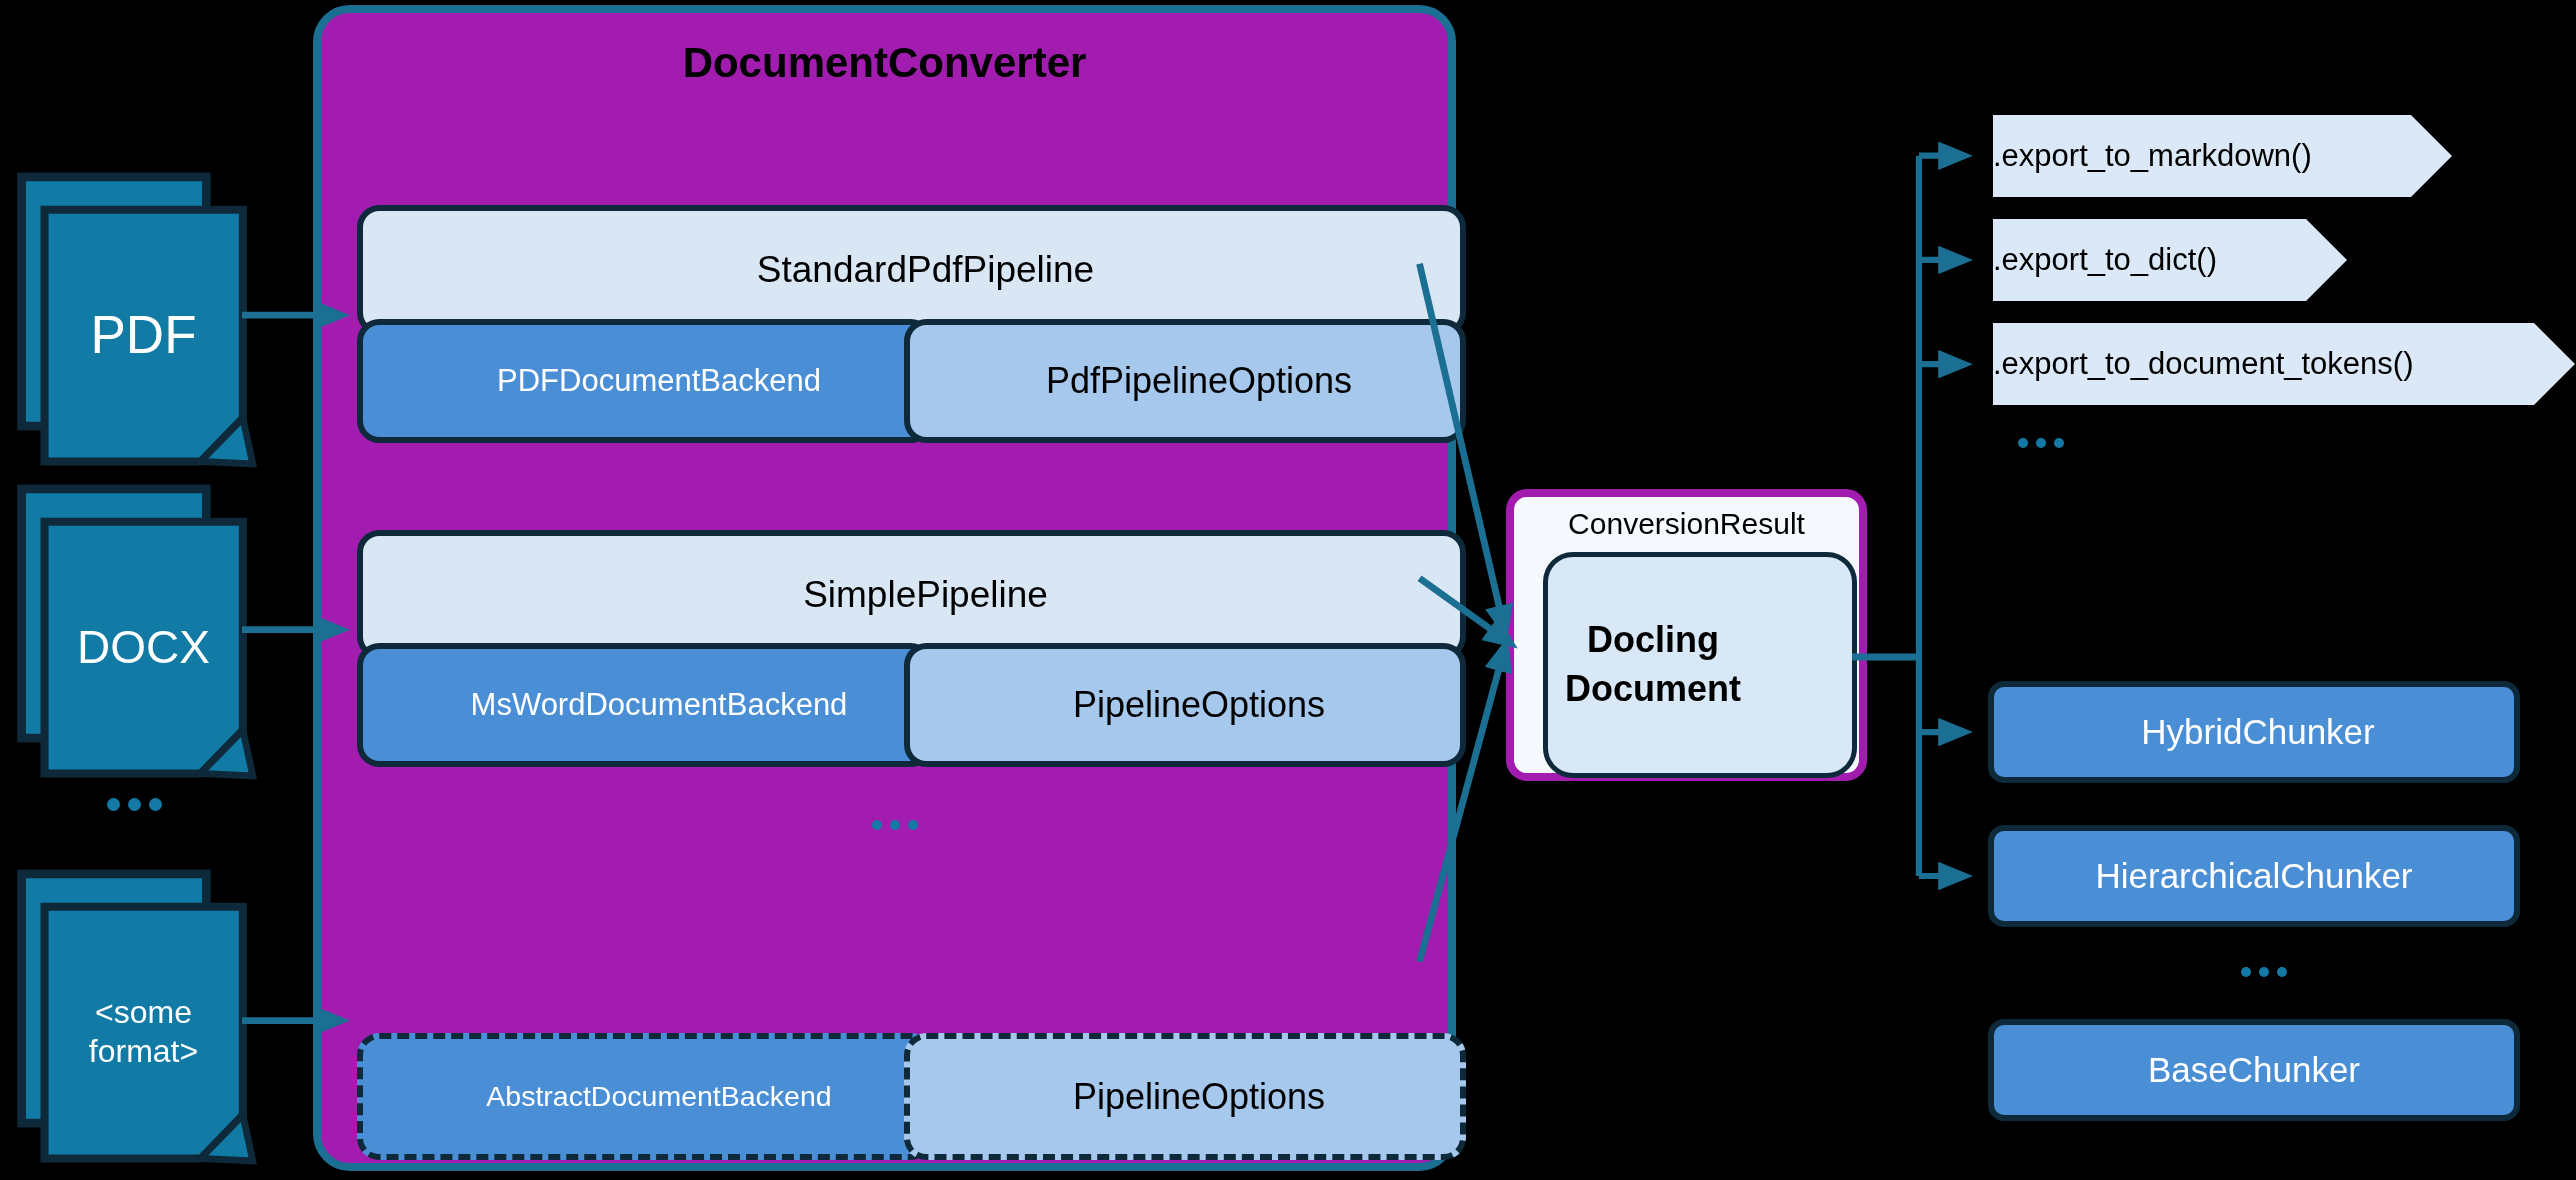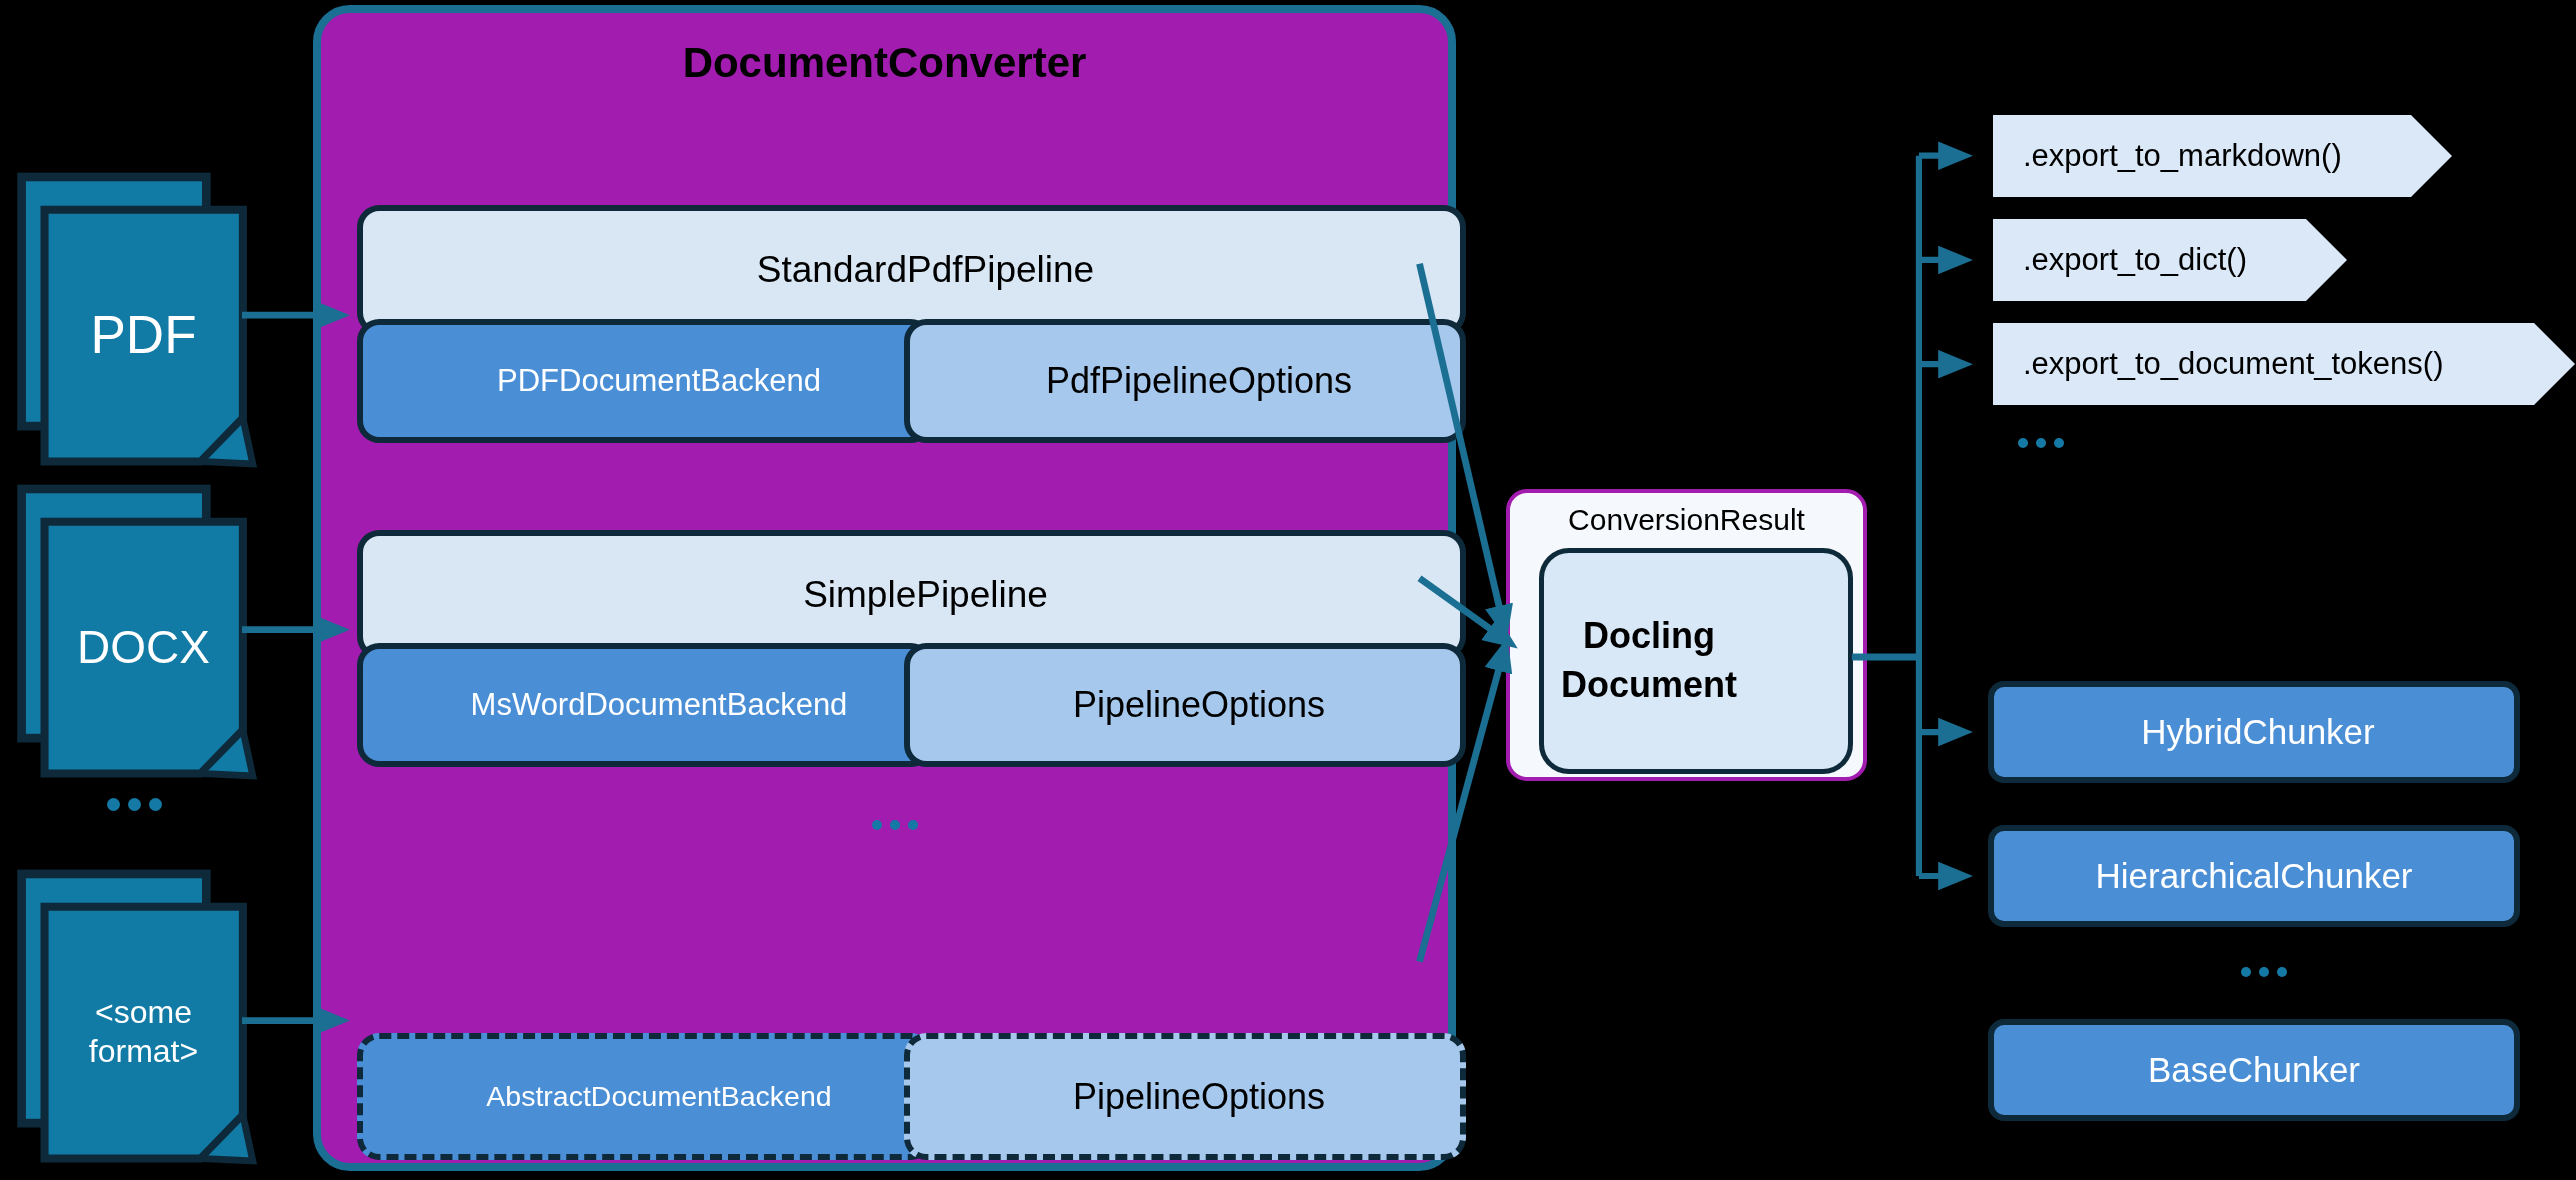--- a/index.html
+++ b/index.html
@@ -15,30 +15,30 @@
   .panel{background:#a21caf;border:8px solid #1b6f93;border-radius:37px;}
   .panel-title{position:absolute;left:0;top:26px;width:100%;text-align:center;
                font-size:42px;font-weight:bold;}
   .pipe-box{position:absolute;border:6.2px solid #0e2a3a;border-radius:22.3px;
             display:flex;align-items:center;justify-content:center;padding-left:28px;}
   .pipe-head{background:#d9e7f5;font-size:37px;}
   .pipe-backend{background:#4a8fd6;color:#fff;font-size:31px;}
   .pipe-options{background:#a5c8ec;font-size:36px;}
   .dashed{border-style:dashed;}
   
-  .result-box{background:#f5f9fd;border:4px solid #a21caf;border-radius:21px;}
+  .result-box{background:#f5f9fd;border:8px solid #a21caf;border-radius:21px;}
   .result-title{position:absolute;top:10px;left:0;width:100%;text-align:center;font-size:30px;}
   .docling-box{position:absolute;left:28.5px;top:55px;width:304px;height:216px;
                background:#d9e8f6;border:5.6px solid #0e2a3a;border-radius:30px;
                display:flex;align-items:center;justify-content:flex-start;}
   .docling-box span{display:block;width:211px;text-align:center;
                     font-size:36px;font-weight:bold;line-height:1.35;}
   
   .chevron{background:#dbe8f7;display:flex;align-items:center;
-           padding-left:30px;font-size:31px;
+           font-size:31px;
            clip-path:polygon(0 0, calc(100% - 41px) 0, 100% 50%, calc(100% - 41px) 100%, 0 100%);}
   
   .chunker{background:#4a8fd6;border:6.2px solid #0e2a3a;border-radius:16px;color:#fff;
            font-size:35px;display:flex;align-items:center;justify-content:center;}
   
   .dots{display:flex;gap:8px;align-items:center;}
   .dot{width:10px;height:10px;border-radius:50%;background:#147aa5;}
   .dots.big .dot{width:13px;height:13px;}
   svg.wires{position:absolute;left:0;top:0;pointer-events:none;z-index:10;}
 </style>

